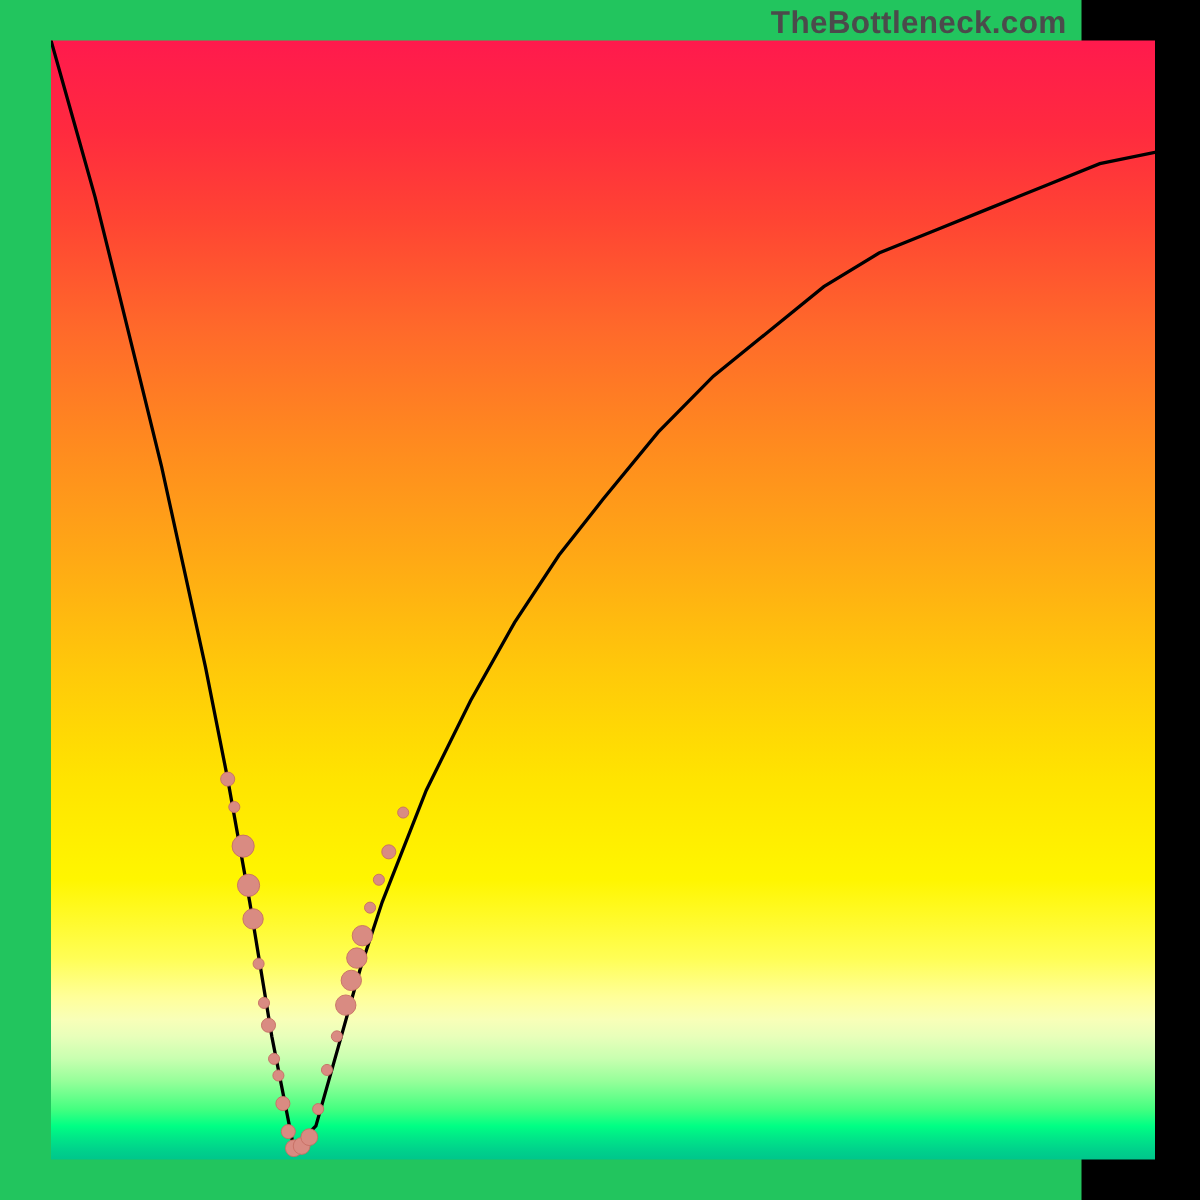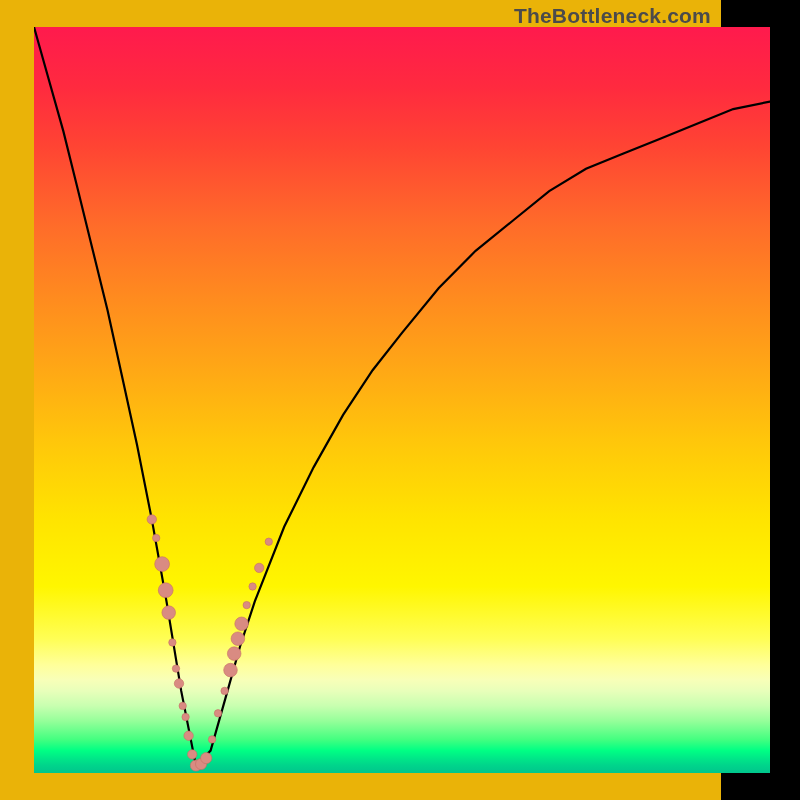--- a/index.html
+++ b/index.html
@@ -7,21 +7,21 @@
     padding: 0;
     width: 800px;
     height: 800px;
     background: #000;
     overflow: hidden;
   }
   .stage {
     position: relative;
     width: 721px;
     height: 800px;
-    background: #eab308;
+    background: #22c55e;
   }
   .plot {
     position: absolute;
     left: 34px;
     top: 27px;
     width: 736px;
     height: 746px;
     background: linear-gradient(to bottom,
       #ff1a4d 0%,
       #ff2a3f 8%,

